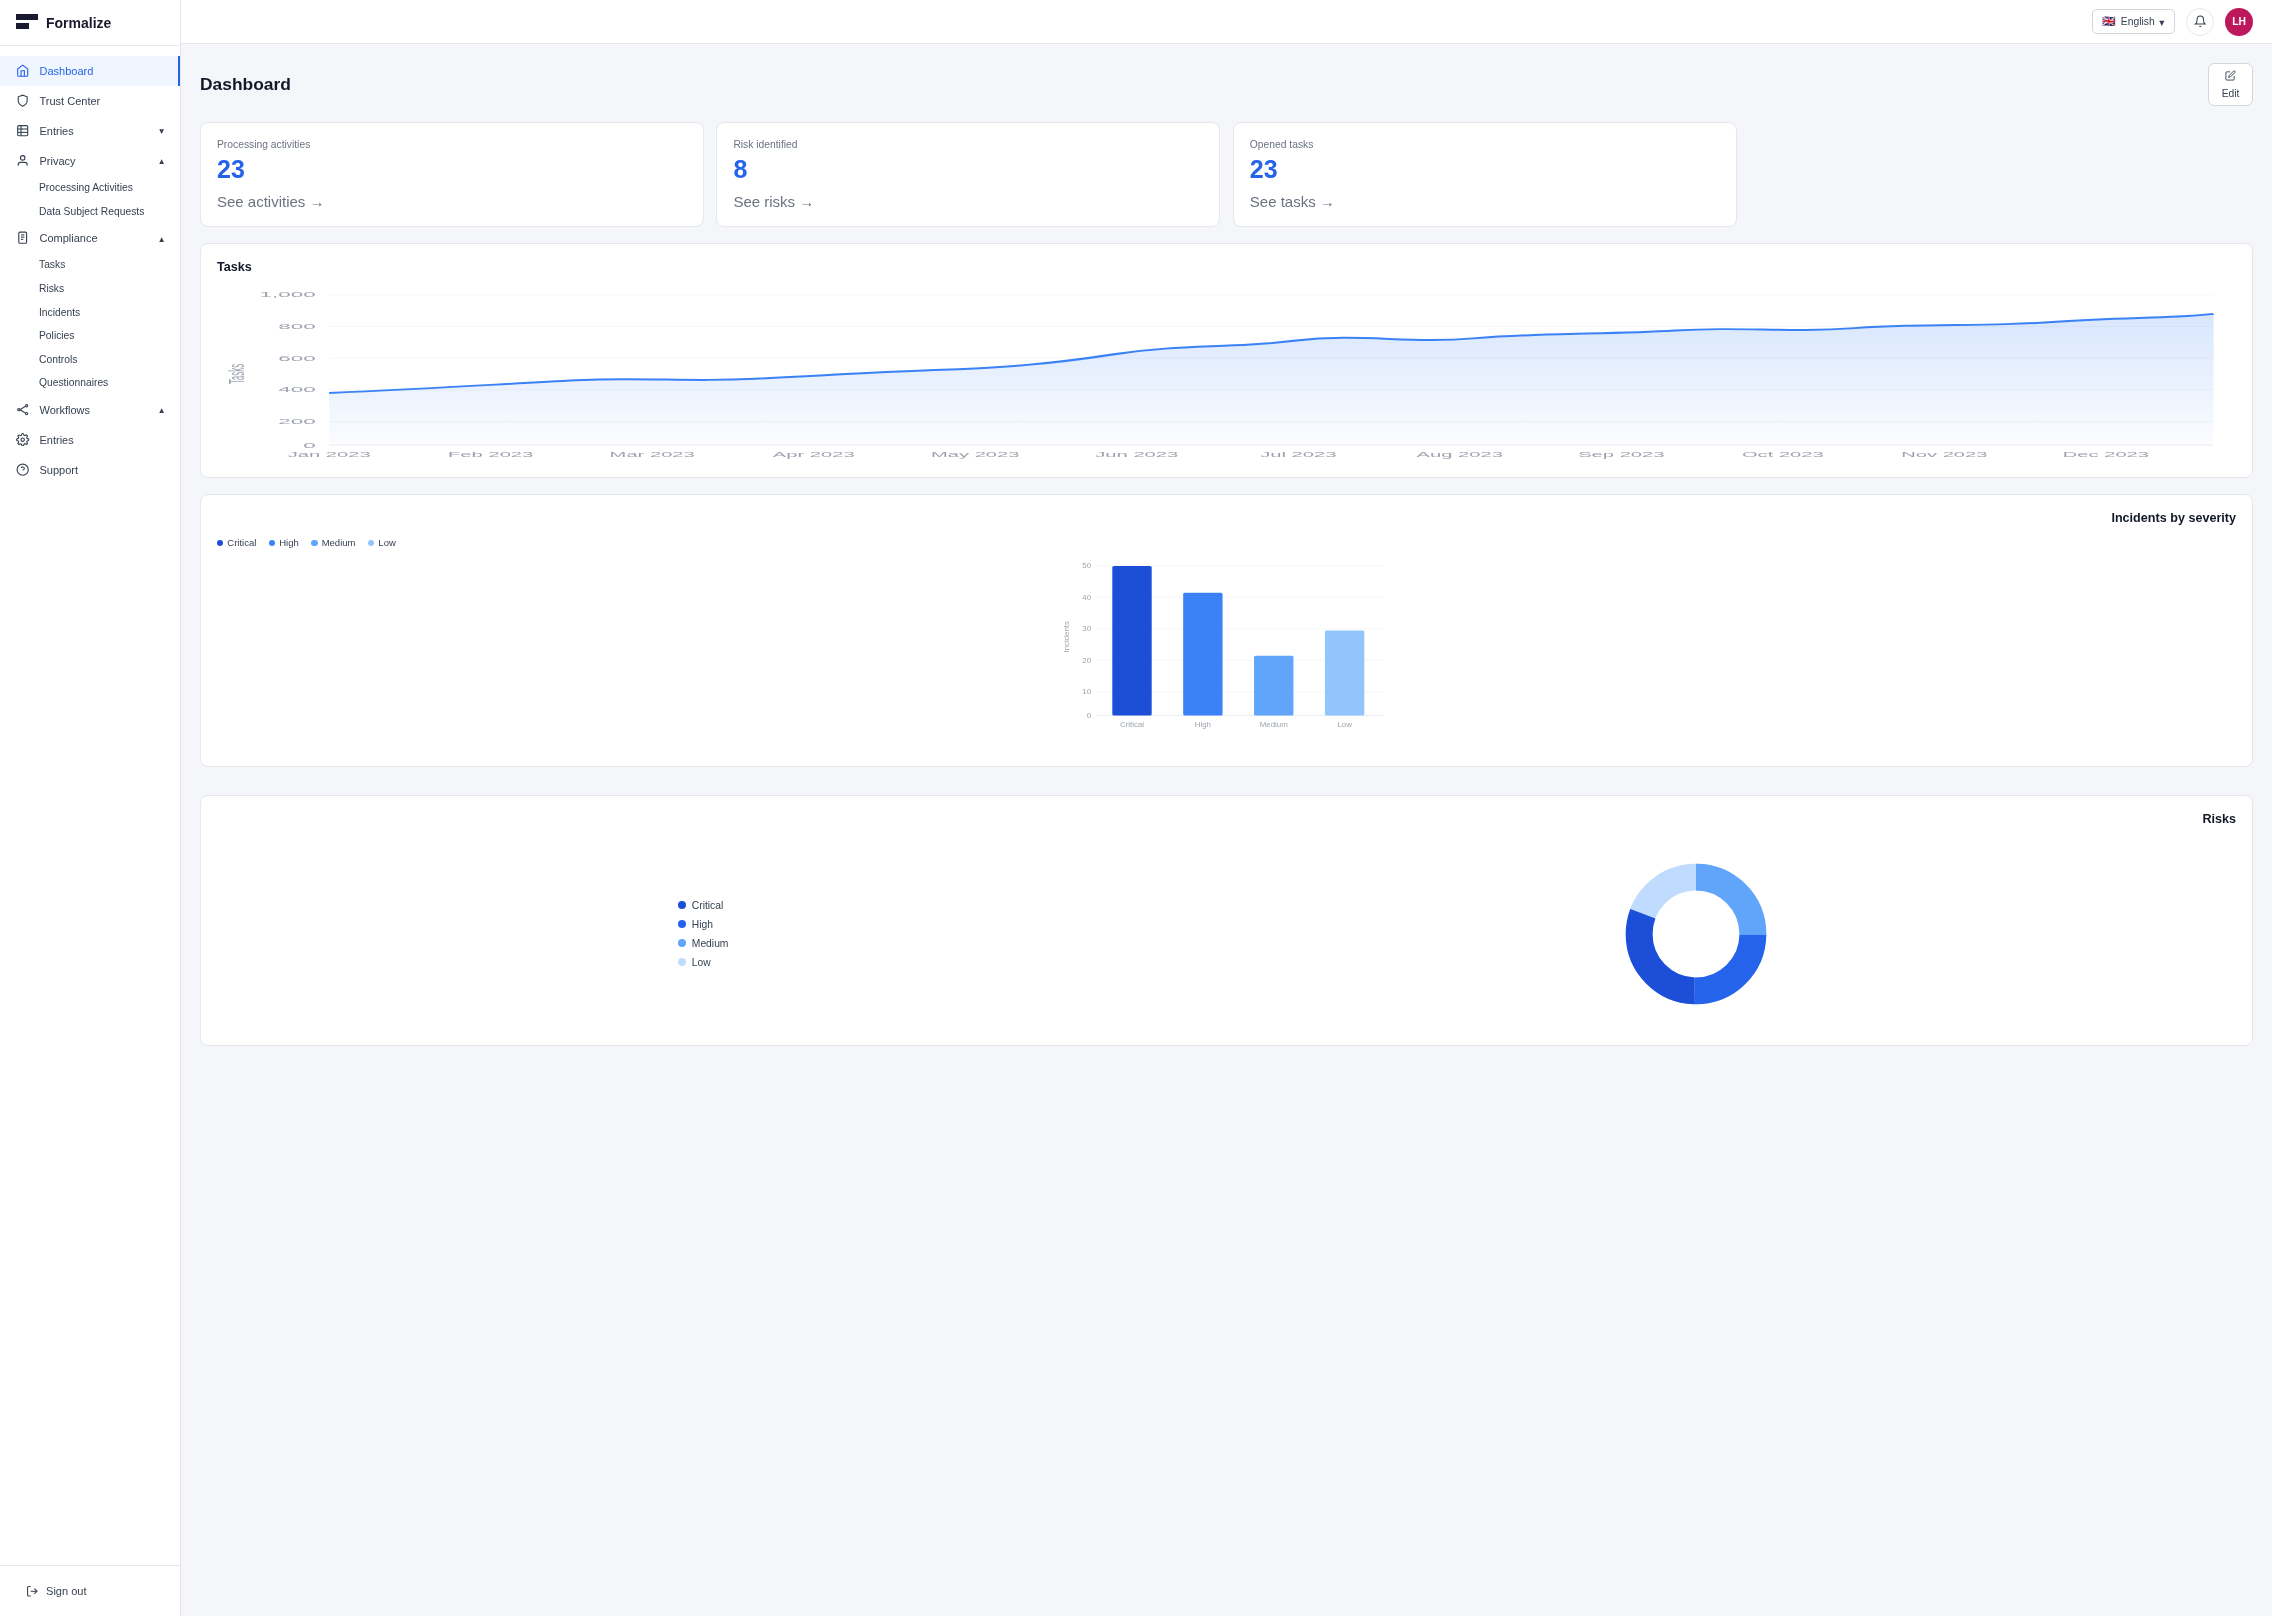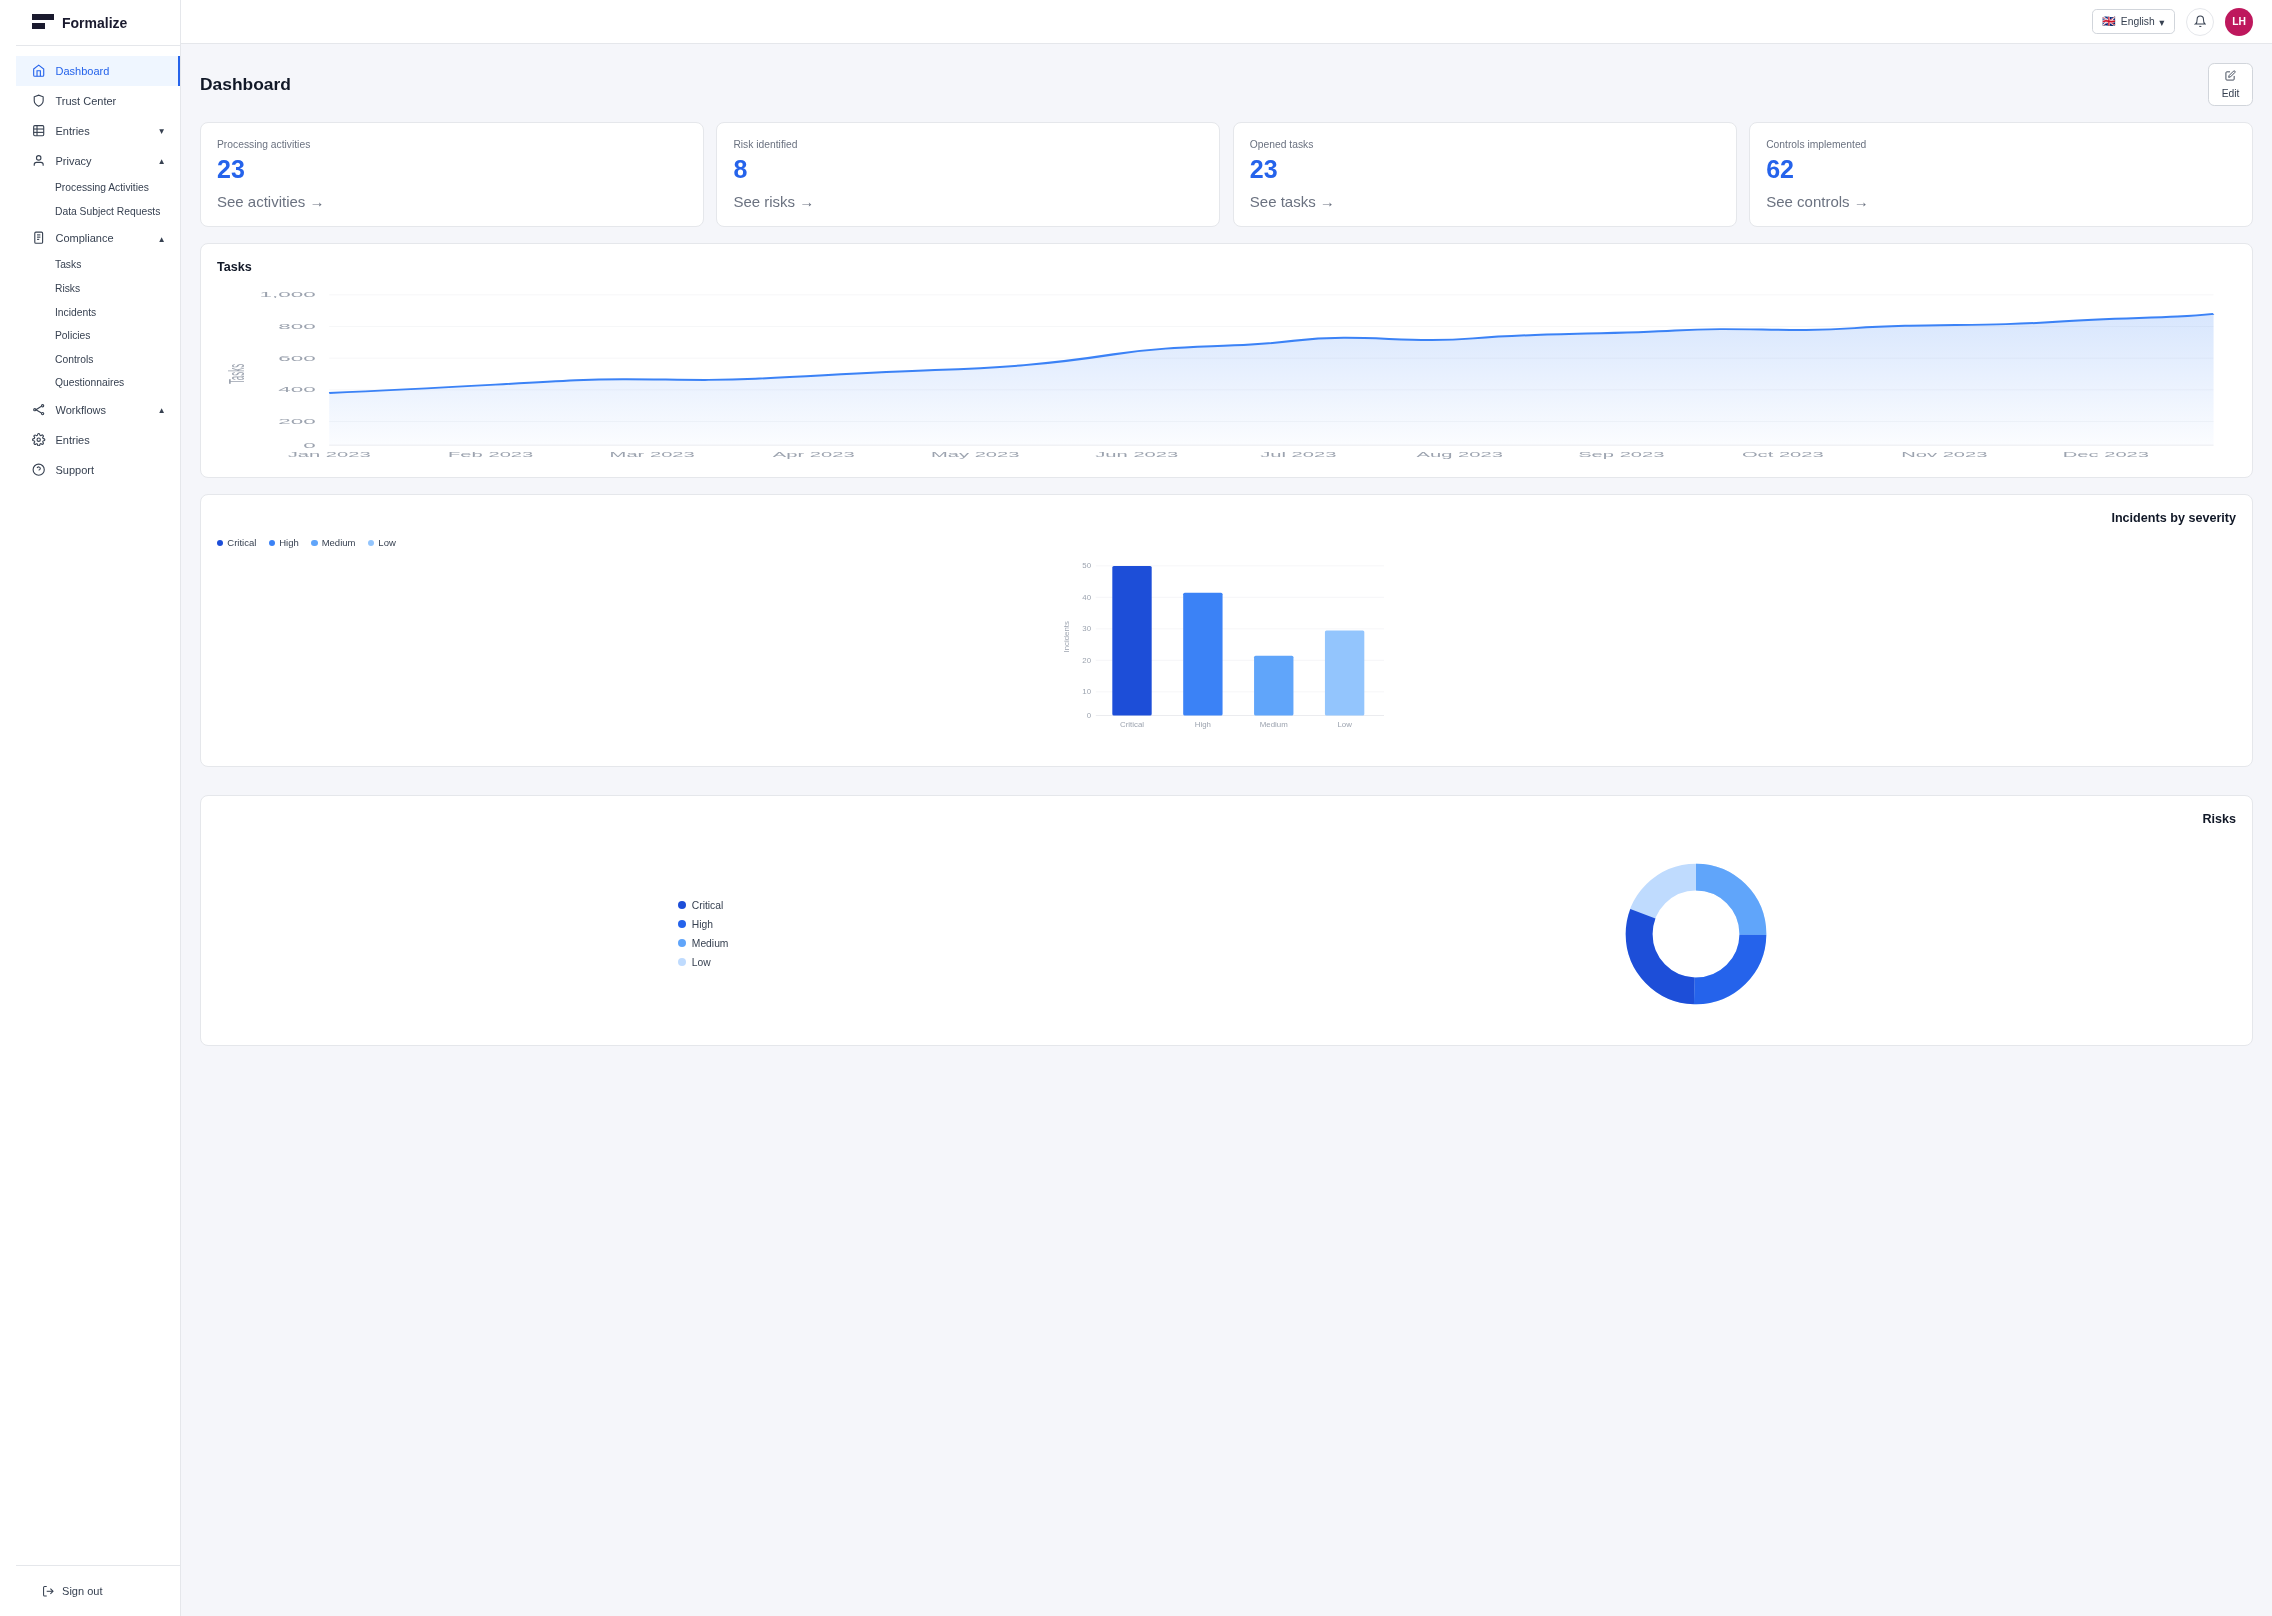--- a/index.html
+++ b/index.html
@@ -8,21 +8,20 @@
     
     .sidebar {
       width: 181px;
       min-width: 181px;
       background: #fff;
       border-right: 0.8px solid #e5e7eb;
       display: flex;
       flex-direction: column;
       height: 100vh;
       overflow-y: auto;
-      padding-left: 16px;
     }
     .sidebar-logo {
       padding: 14px 16px;
       display: flex;
       align-items: center;
       gap: 8px;
       border-bottom: 0.8px solid #e5e7eb;
     }
     .logo-icon {
       width: 22px;
@@ -465,25 +464,20 @@
   </div>
         <div class="stat-card">
     <div class="stat-label">Risk identified</div>
     <div class="stat-value">8</div>
     <a class="stat-link">See risks →</a>
   </div>
         <div class="stat-card">
     <div class="stat-label">Opened tasks</div>
     <div class="stat-value">23</div>
     <a class="stat-link">See tasks →</a>
-  </div>
-        <div class="stat-card">
-    <div class="stat-label">Controls implemented</div>
-    <div class="stat-value">62</div>
-    <a class="stat-link">See controls →</a>
   </div>
       </div>
 
     <div class="chart-section">
       <div class="chart-title">Tasks</div>
       <div style="position:relative; height:174px;">
         <svg id="line-chart" width="100%" height="100%" viewBox="0 0 900 220" preserveAspectRatio="none">
 
           <line x1="50" y1="10" x2="890" y2="10" stroke="#f3f4f6" stroke-width="1"></line>
           <line x1="50" y1="50" x2="890" y2="50" stroke="#f3f4f6" stroke-width="1"></line>

